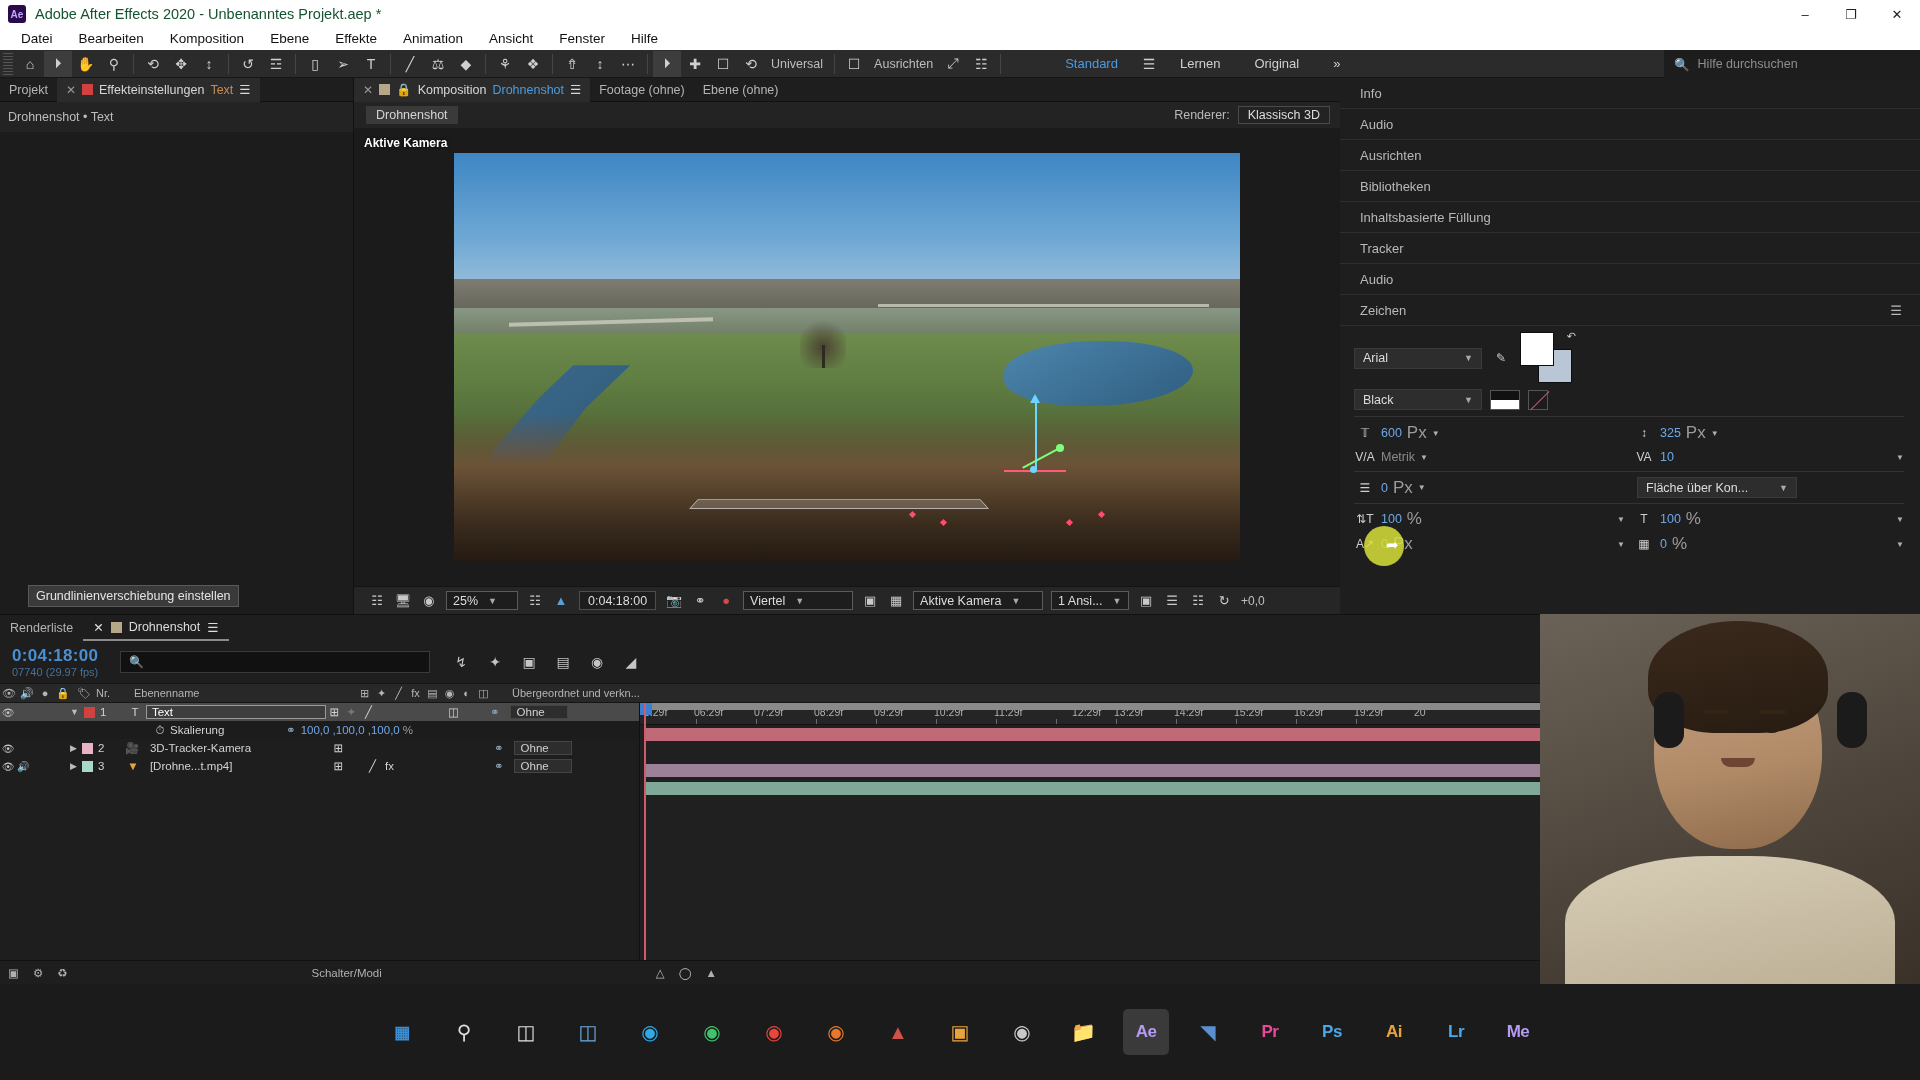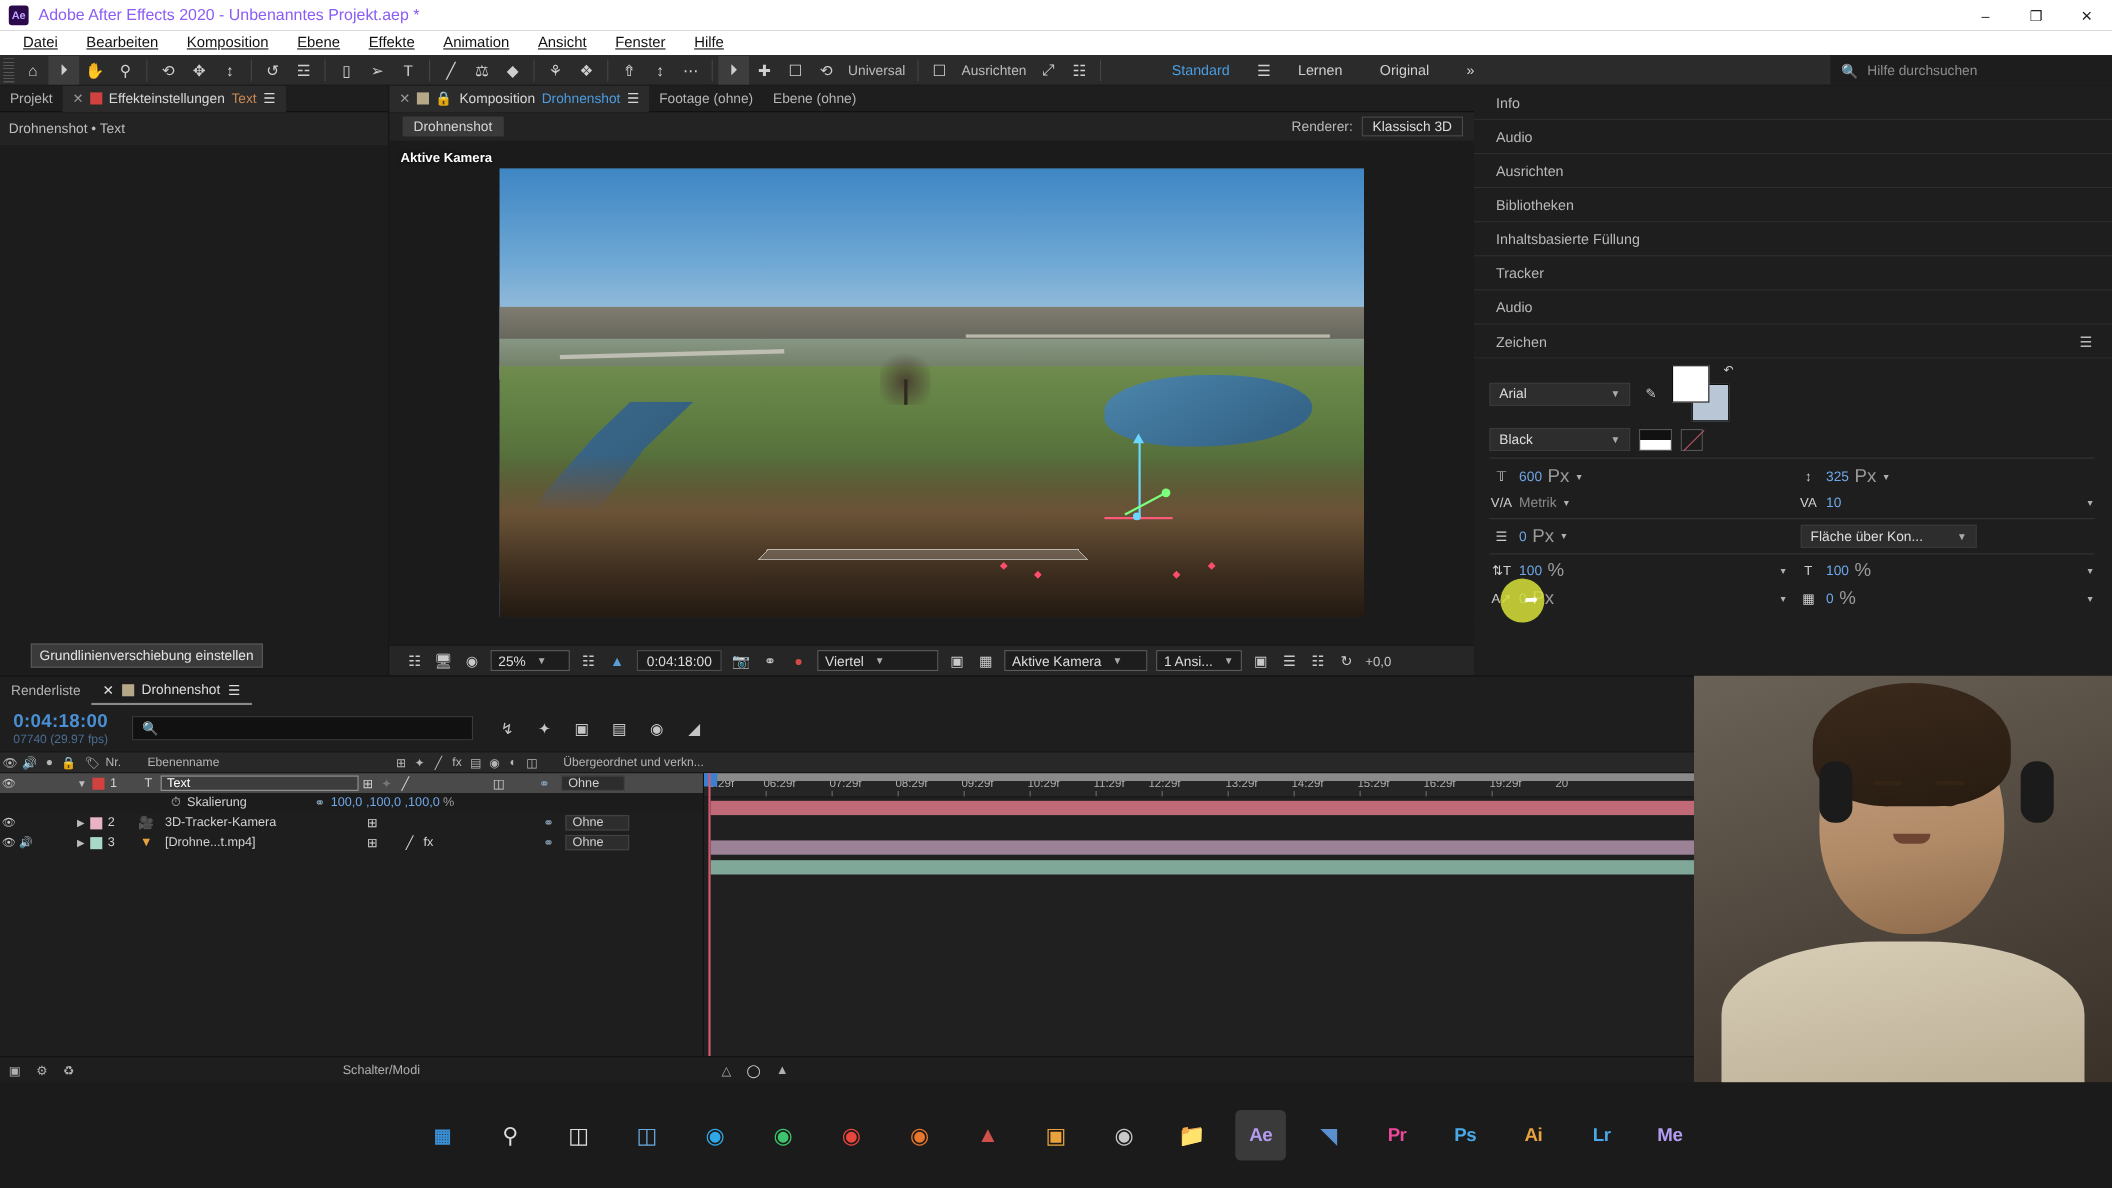--- a/index.html
+++ b/index.html
@@ -4,27 +4,27 @@
 <style>
   * { box-sizing: border-box; margin:0; padding:0; }
   html,body{ width:1920px; height:1080px; overflow:hidden; background:#1e1e1e;
     font-family:"Liberation Sans", sans-serif; color:#d0d0d0; -webkit-font-smoothing:antialiased;}
   .app{position:relative;width:1920px;height:1080px;}
 
   
   .titlebar{height:28px;background:#fff;display:flex;align-items:center;padding-left:8px;}
   .ae-logo{width:18px;height:18px;border-radius:3px;background:#2a0a4a;color:#bfa6ff;
     font-size:10px;display:flex;align-items:center;justify-content:center;font-weight:bold;margin-right:9px;}
-  .title-text{font-size:14.5px;color:#8b5cf6;}
+  .title-text{font-size:14.5px;color:#14532d;}
   .win-btns{margin-left:auto;display:flex;height:28px;}
   .win-btn{width:46px;display:flex;align-items:center;justify-content:center;color:#222;font-size:13px;}
 
   
   .menubar{height:22px;background:#fff;display:flex;align-items:center;padding-left:8px;gap:0px;}
-  .menu-item{font-size:13.5px;color:#111;padding:0 13px;line-height:22px;text-decoration:underline;}
+  .menu-item{font-size:13.5px;color:#111;padding:0 13px;line-height:22px;}
 
   
   .toolbar{height:28px;background:#2b2b2b;display:flex;align-items:center;
     border-bottom:1px solid #161616;position:relative;}
   .grip{width:10px;height:22px;margin:0 3px;
     background:repeating-linear-gradient(to bottom,#555 0 1px,transparent 1px 3px);}
   .tb-ico{width:28px;height:26px;display:flex;align-items:center;justify-content:center;
     color:#cfcfcf;font-size:14px;position:relative;}
   .tb-ico.sel{background:#3d3d3d;}
   .tb-sep{width:1px;height:20px;background:#454545;margin:0 5px;}
@@ -622,21 +622,21 @@
 
       <div class="lay-right">
         <div class="ruler">
           <div class="tick" style="left:4px">5:29f</div>
           <div class="tick" style="left:54px">06:29f</div>
           <div class="tick" style="left:114px">07:29f</div>
           <div class="tick" style="left:174px">08:29f</div>
           <div class="tick" style="left:234px">09:29f</div>
           <div class="tick" style="left:294px">10:29f</div>
           <div class="tick" style="left:354px">11:29f</div>
-          <div class="tick" style="left:404px">12:29f</div>
+          <div class="tick" style="left:432px">12:29f</div>
           <div class="tick" style="left:474px">13:29f</div>
           <div class="tick" style="left:534px">14:29f</div>
           <div class="tick" style="left:594px">15:29f</div>
           <div class="tick" style="left:654px">16:29f</div>
           <div class="tick" style="left:714px">19:29f</div>
           <div class="tick" style="left:774px">20</div>
           <div class="tickm" style="left:56px"></div>
             <div class="tickm" style="left:116px"></div>
           <div class="tickm" style="left:176px"></div>
             <div class="tickm" style="left:236px"></div>

